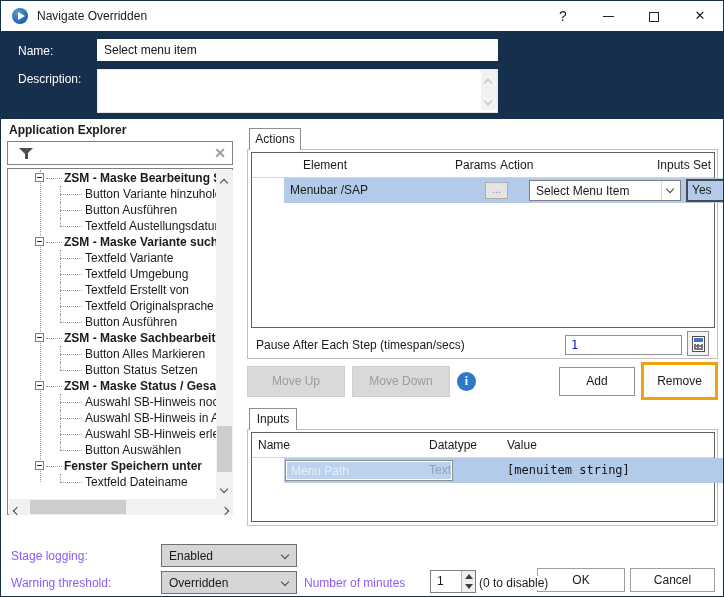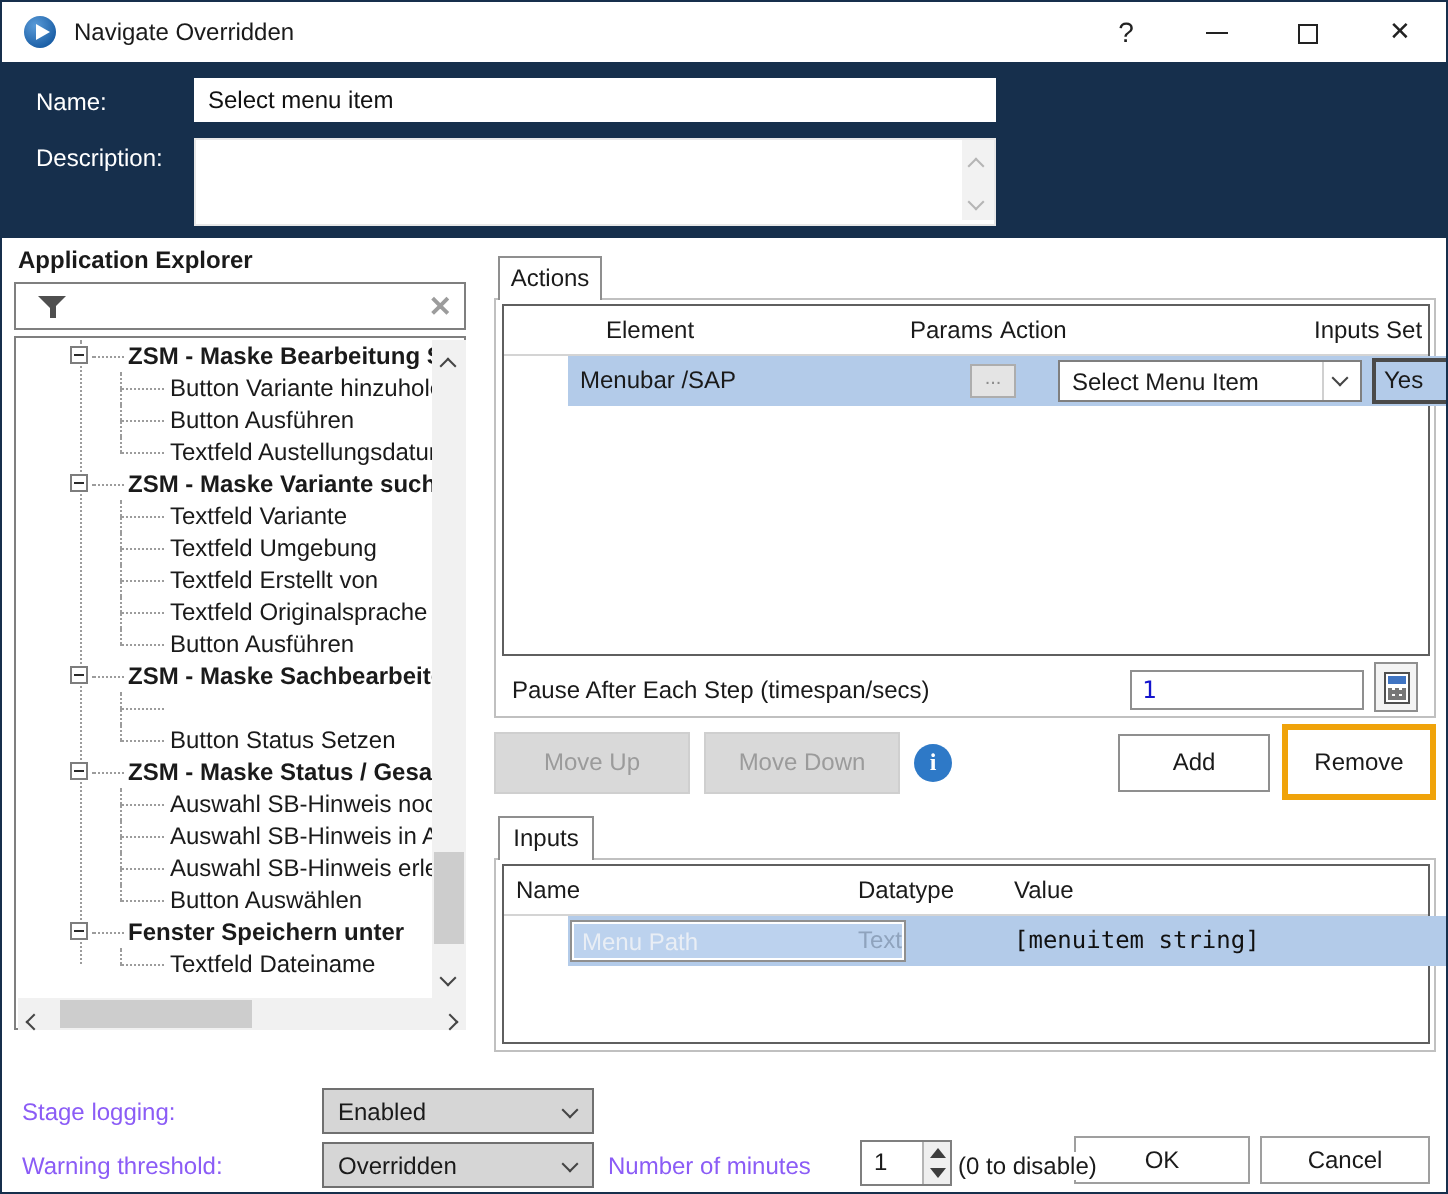--- a/index.html
+++ b/index.html
@@ -238,20 +238,21 @@
           <span class="tlabel">Button Ausführen</span>
         </div>
         <div class="trow tgroup">
           <span class="expander"></span>
           <span class="gdots"></span>
           <span class="tlabel">ZSM - Maske Sachbearbeiterhi</span>
         </div>
         <div class="trow tchild">
           <span class="cline"></span>
           <span class="cdots"></span>
+          <span class="tlabel">Button Alles Markieren</span>
         </div>
         <div class="trow tchild">
           <span class="cline lastc"></span>
           <span class="cdots"></span>
           <span class="tlabel">Button Status Setzen</span>
         </div>
         <div class="trow tgroup">
           <span class="expander"></span>
           <span class="gdots"></span>
           <span class="tlabel">ZSM - Maske Status / Gesamts</span>

